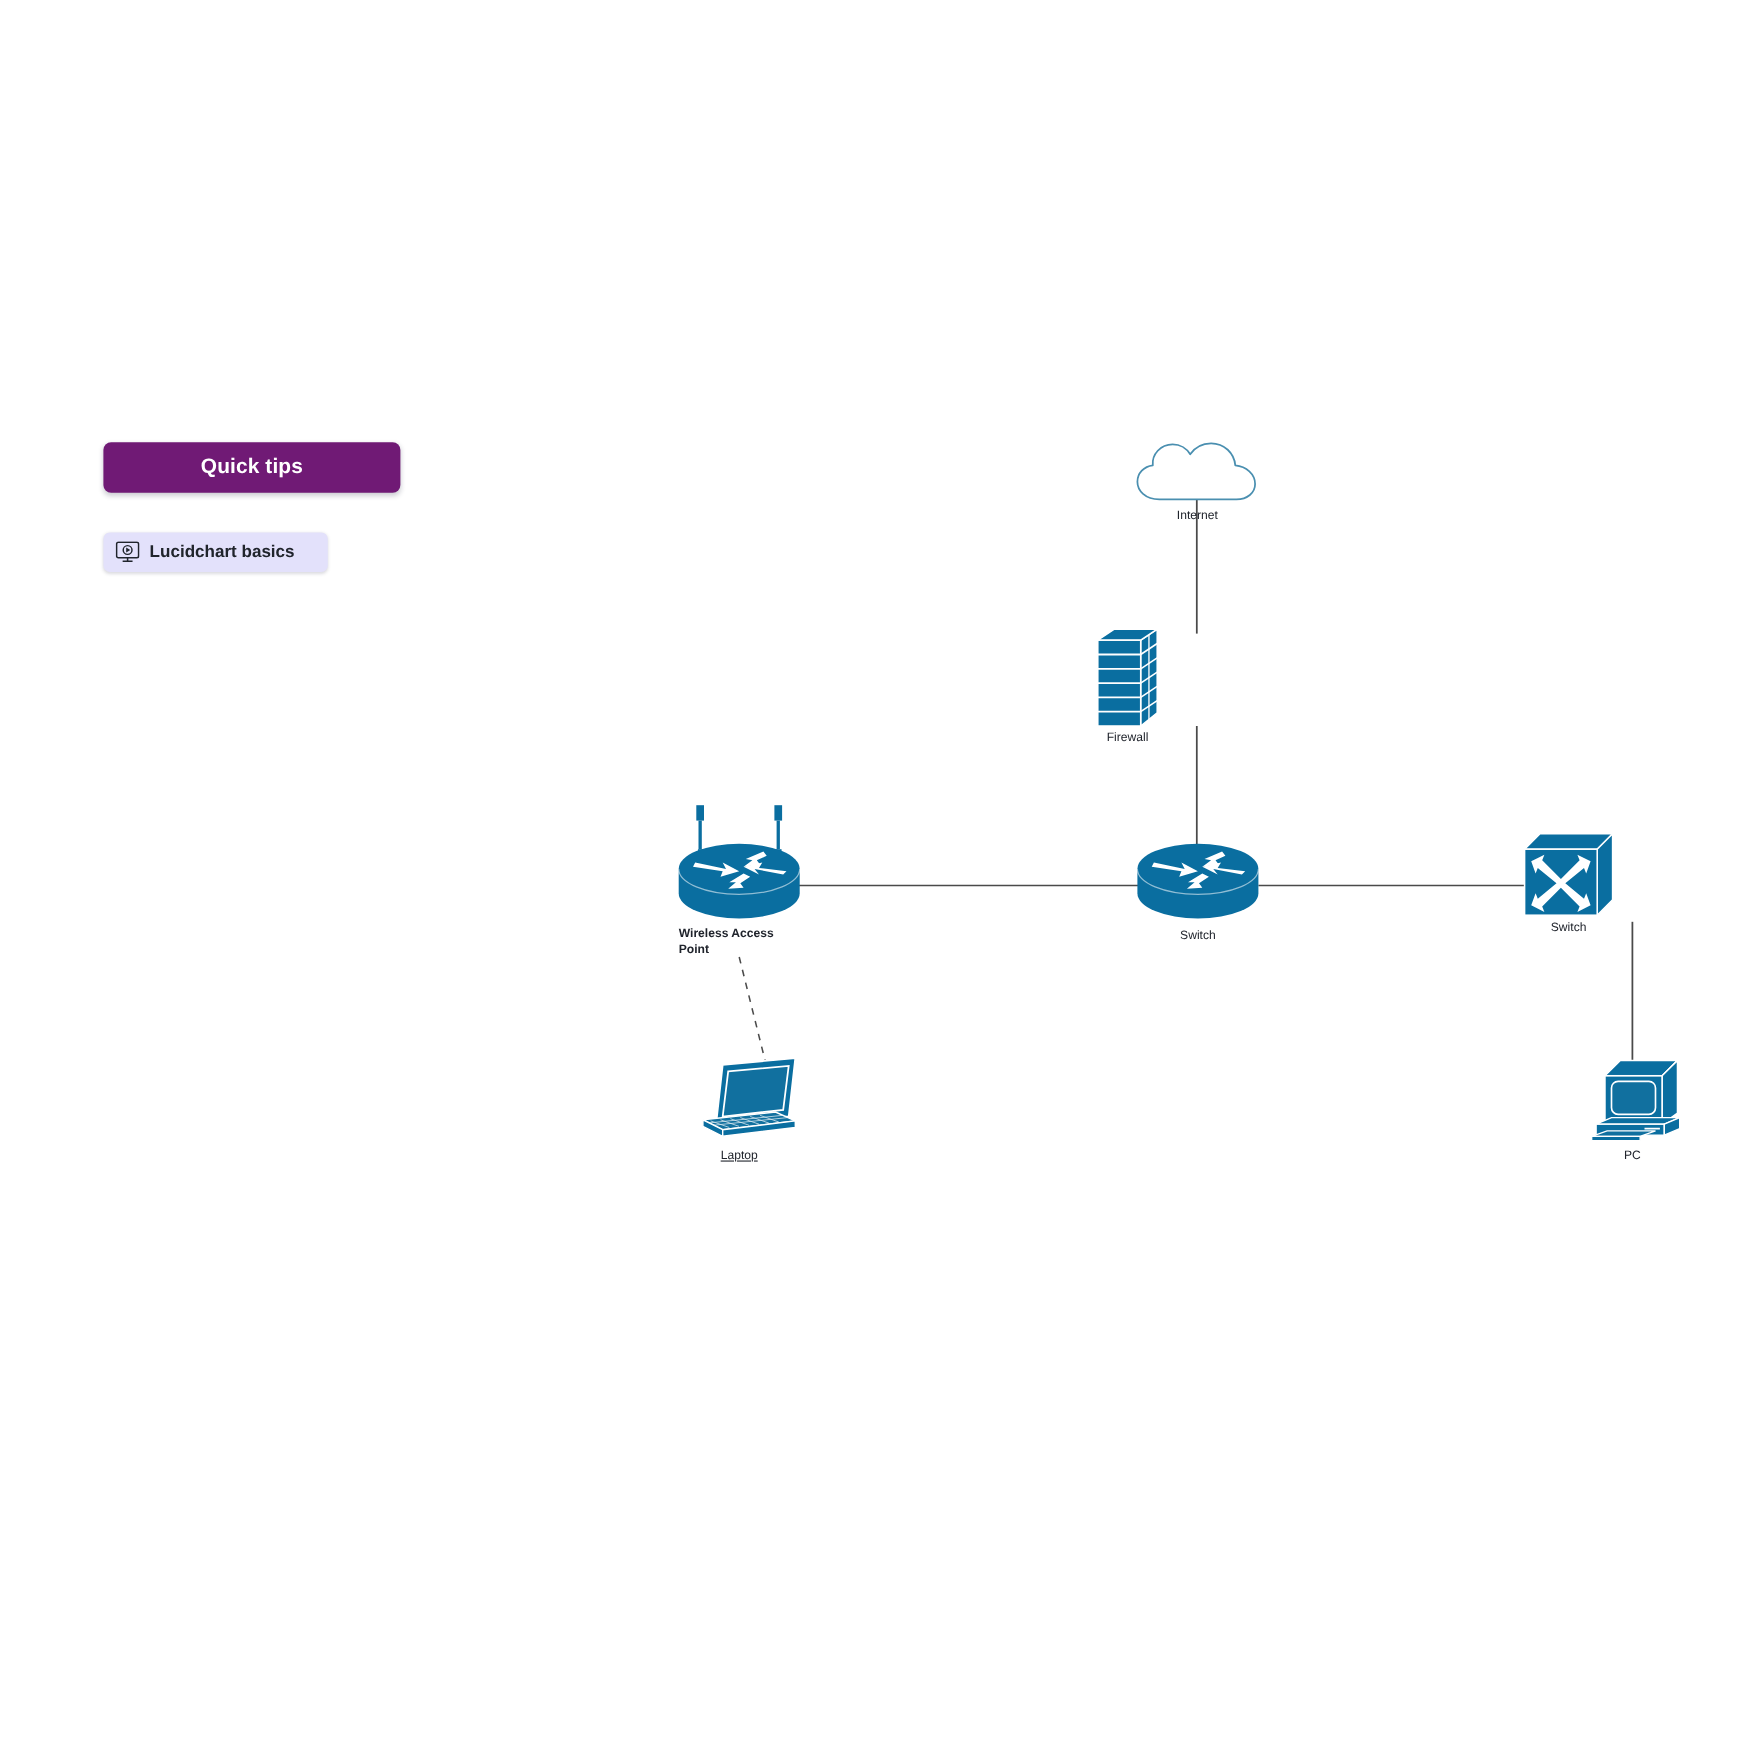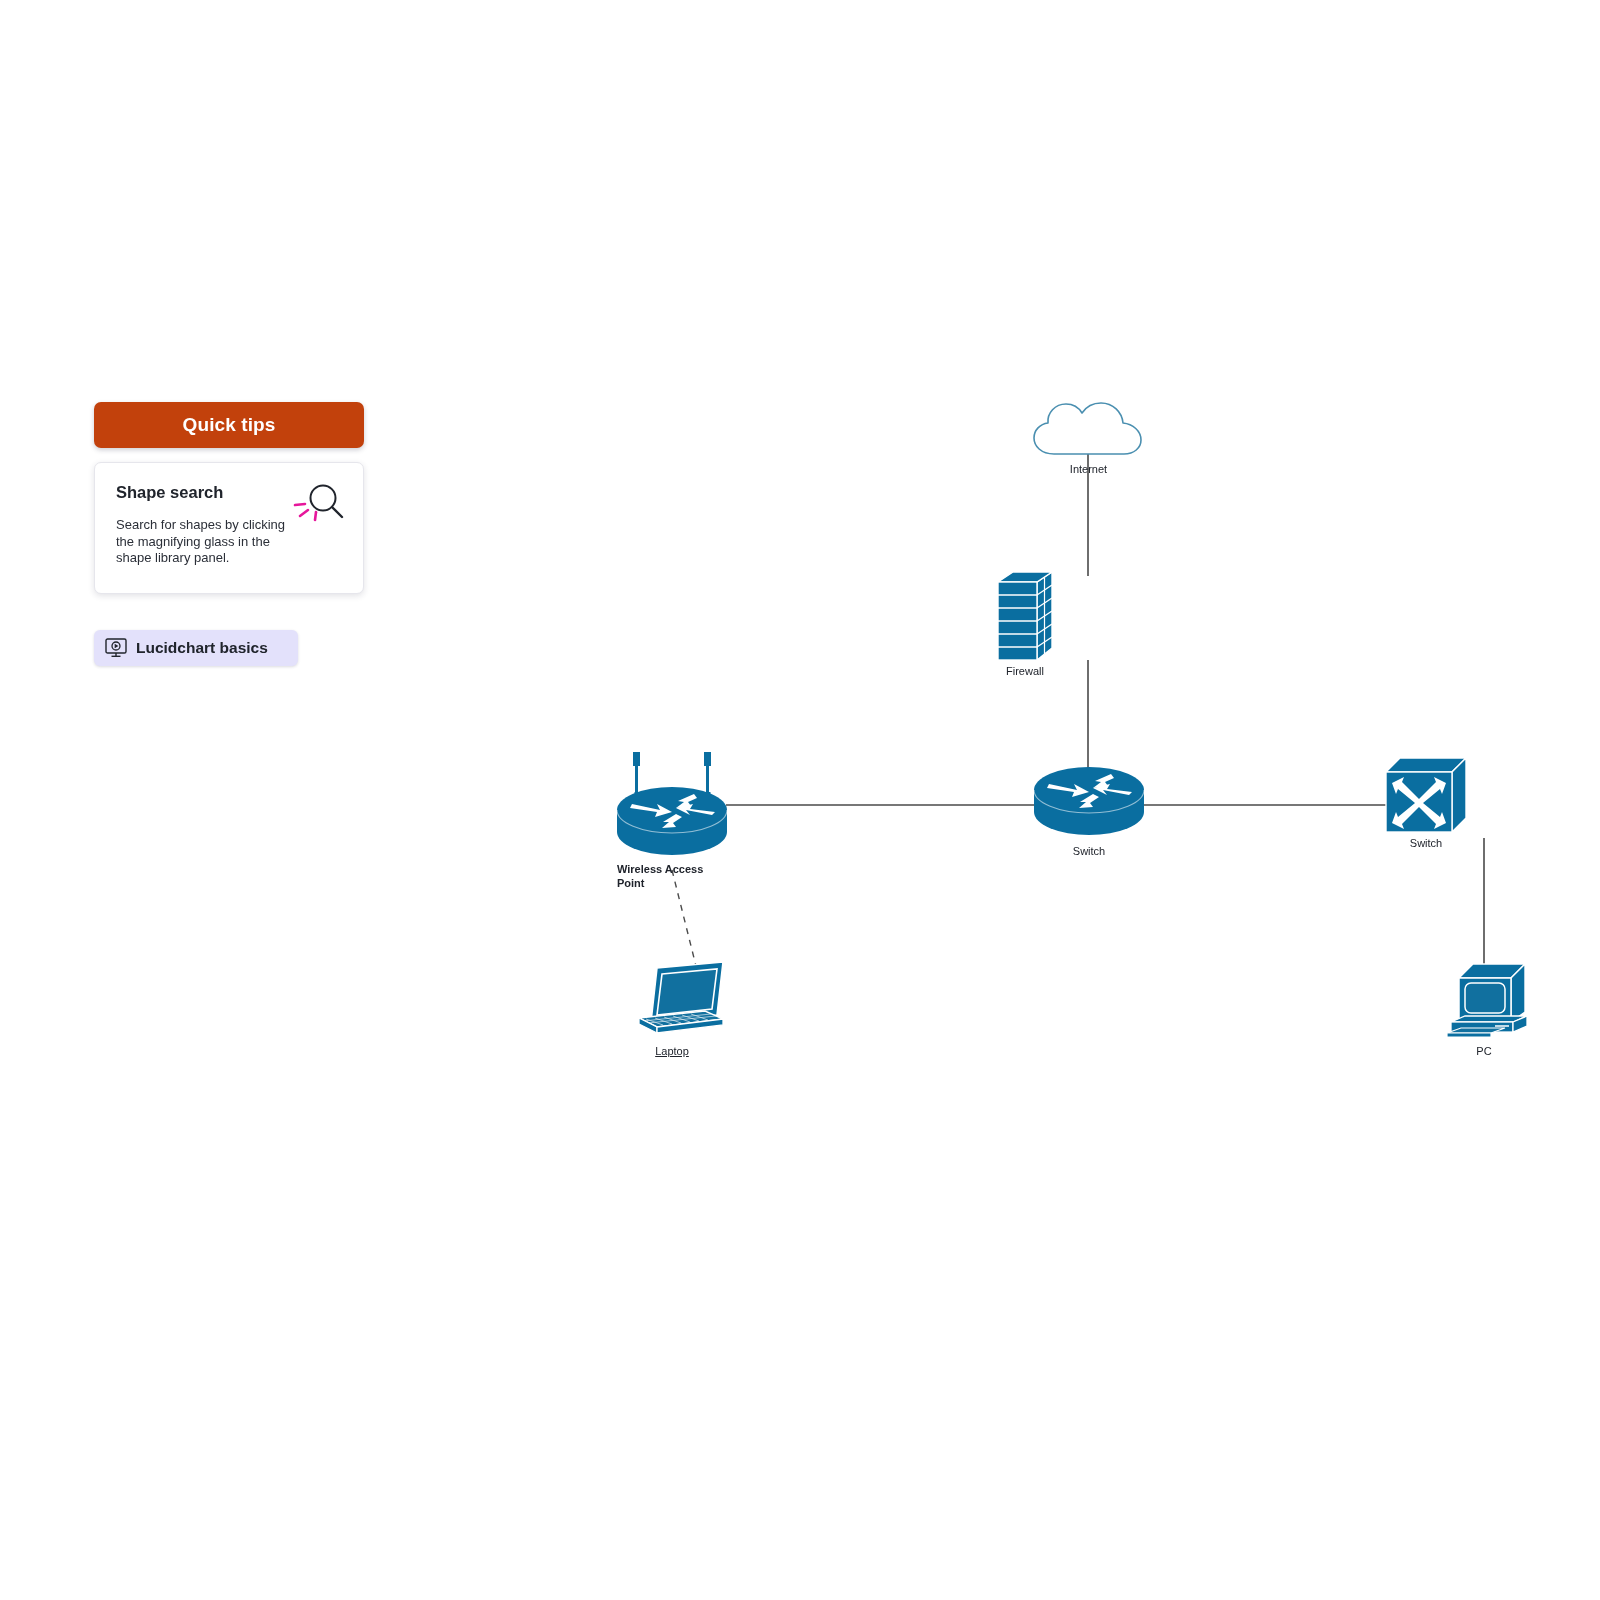--- a/index.html
+++ b/index.html
@@ -19,21 +19,21 @@
   
   #quick-tips-panel {
     position: absolute;
     left: 94px;
     top: 402px;
     width: 270px;
   }
   #quick-tips-header {
     height: 46px;
     border-radius: 7px;
-    background: #c2410c;
+    background: #701a75;
     color: #ffffff;
     font-size: 19px;
     font-weight: bold;
     display: flex;
     align-items: center;
     justify-content: center;
     box-shadow: 0 2px 5px rgba(30,30,60,.22);
     letter-spacing: .1px;
     text-align: center;
   }
@@ -166,21 +166,21 @@
     <path d="M1 26 A55 23 0 0 0 111 26" fill="none" stroke="#ffffff" stroke-width="1.1" opacity="0.55"></path>
 
     <path d="M16 20 L44 26 L41 20 L56 28 L39 33 L41 28 L14 24 Z" fill="#ffffff"></path>
     <path d="M60 30 L47 38 L53 38 L46 44 L60 43 L57 39 L66 33 Z" fill="#ffffff"></path>
     <path d="M78 10 L62 17 L68 18 L60 24 L75 22 L72 18 L81 14 Z" fill="#ffffff"></path>
     <path d="M96 31 L70 26 L74 31 L60 24 L77 20 L74 25 L99 28 Z" fill="#ffffff"></path>
   </svg>
   <div class="node-label" style="top:80px; left:56px;">Switch</div>
 </div>
 
-<div class="node" style="left:616px; top:748px; width:112px; height:110px;font-weight:bold;">
+<div class="node" style="left:616px; top:728px; width:112px; height:110px;font-weight:bold;">
   <svg width="112" height="110" viewBox="0 0 112 110">
 
     <rect x="17" y="4" width="7" height="14" fill="#0a6ea0"></rect>
     <rect x="19" y="18" width="3" height="26" fill="#0a6ea0"></rect>
     <rect x="18.5" y="44" width="5" height="8" fill="#0a6ea0"></rect>
     <rect x="88" y="4" width="7" height="14" fill="#0a6ea0"></rect>
     <rect x="90" y="18" width="3" height="26" fill="#0a6ea0"></rect>
     <rect x="89.5" y="44" width="5" height="8" fill="#0a6ea0"></rect>
 
     <path d="M1 62 L1 84 A55 23 0 0 0 111 84 L111 62 Z" fill="#0a6ea0"></path>
@@ -256,32 +256,20 @@
     <polygon points="4,73 48,73 48,77 4,77" fill="#0a6ea0" stroke="#ffffff" stroke-width="1.2"></polygon>
   </svg>
   <div class="node-label" style="top:84px; left:41px;">PC</div>
 </div>
 
 <div id="quick-tips-panel">
   <div id="quick-tips-header">
     <span>Quick tips</span>
   </div>
 
-  <div id="quick-tips-card">
-    <div id="tip-title">Shape search</div>
-    <div id="tip-body">Search for shapes by clicking the magnifying glass in the shape library panel.</div>
-
-    <svg id="tip-illustration" viewBox="0 0 56 50">
-      <circle cx="32" cy="19" r="12.5" fill="none" stroke="#20242c" stroke-width="2"></circle>
-      <line x1="41" y1="28" x2="51" y2="38" stroke="#20242c" stroke-width="2.4" stroke-linecap="round"></line>
-      <line x1="4" y1="26" x2="14" y2="25" stroke="#e6179b" stroke-width="2.6" stroke-linecap="round"></line>
-      <line x1="9" y1="37" x2="17" y2="31" stroke="#e6179b" stroke-width="2.6" stroke-linecap="round"></line>
-      <line x1="24" y1="41" x2="25" y2="33" stroke="#e6179b" stroke-width="2.6" stroke-linecap="round"></line>
-    </svg>
-  </div>
 
   <div id="lucidchart-basics-button">
     <svg width="22" height="20" viewBox="0 0 22 20">
       <rect x="1" y="1" width="20" height="14" rx="1.6" fill="none" stroke="#20242c" stroke-width="1.4"></rect>
       <circle cx="11" cy="8" r="4" fill="none" stroke="#20242c" stroke-width="1.3"></circle>
       <path d="M9.7 5.8 L13.4 8 L9.7 10.2 Z" fill="#20242c"></path>
       <line x1="11" y1="15" x2="11" y2="18" stroke="#20242c" stroke-width="1.4"></line>
       <line x1="6.5" y1="18.3" x2="15.5" y2="18.3" stroke="#20242c" stroke-width="1.4"></line>
     </svg>
     <span id="lucidchart-basics-label">Lucidchart basics</span>

